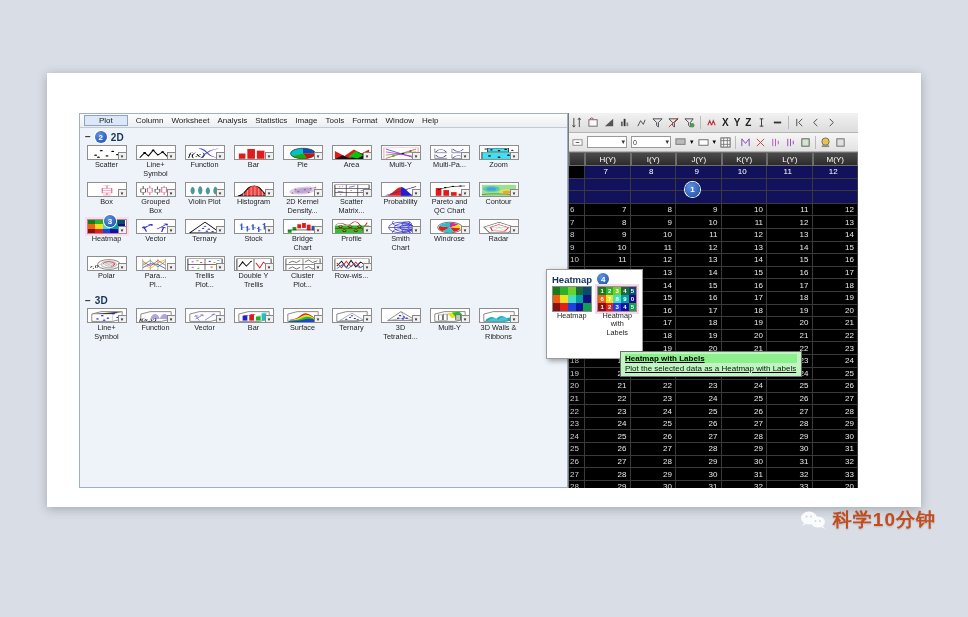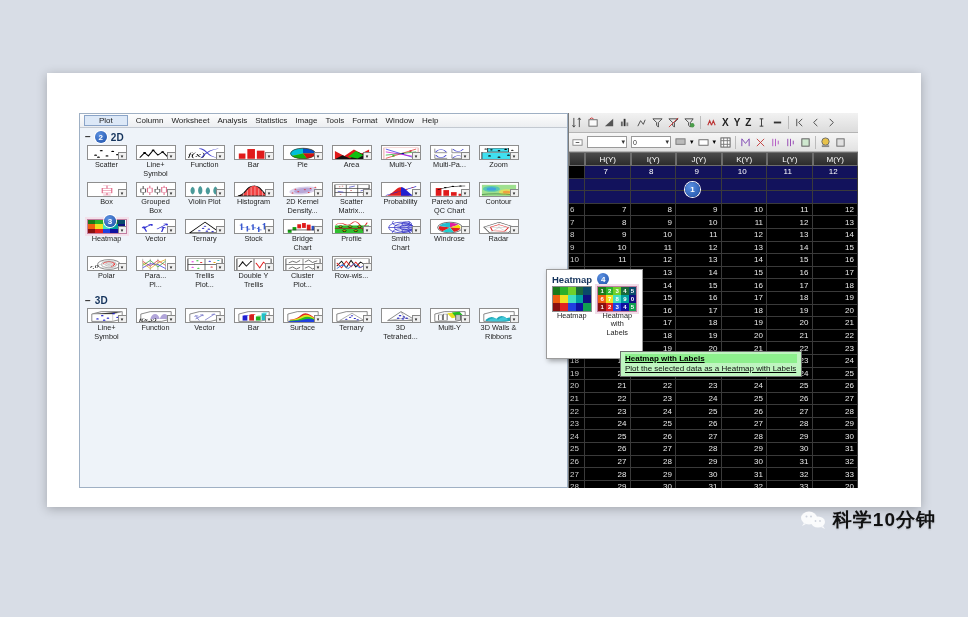--- a/index.html
+++ b/index.html
@@ -129,21 +129,21 @@
     padding:2px 4px 3px 4px;
     text-decoration:underline;
   }
   #tooltip .tt1 { font-size:8px; font-weight:bold; color:#000; }
   #tooltip .tt2 { font-size:8px; color:#111; margin-top:1px; }
   #tooltip .tt1 { background:#8df08d; display:block; }
   
   #wm {
     position:absolute; right:32px; bottom:84px;
     display:flex; align-items:center; gap:7px;
-    color:#000000; opacity:.92;
+    color:#c2410c; opacity:.92;
   }
   #wm .wtext { font-size:19px; font-weight:bold; letter-spacing:1px;
     text-shadow:0 1px 2px rgba(0,0,0,.18); }
   
   .hm { display:grid; width:100%; height:100%; }
   .hm .c { position:relative; }
   .hm .c span {
     position:absolute; inset:0; display:flex; align-items:center;
     justify-content:center; font-size:6px; font-weight:bold; color:#fff;
   }

